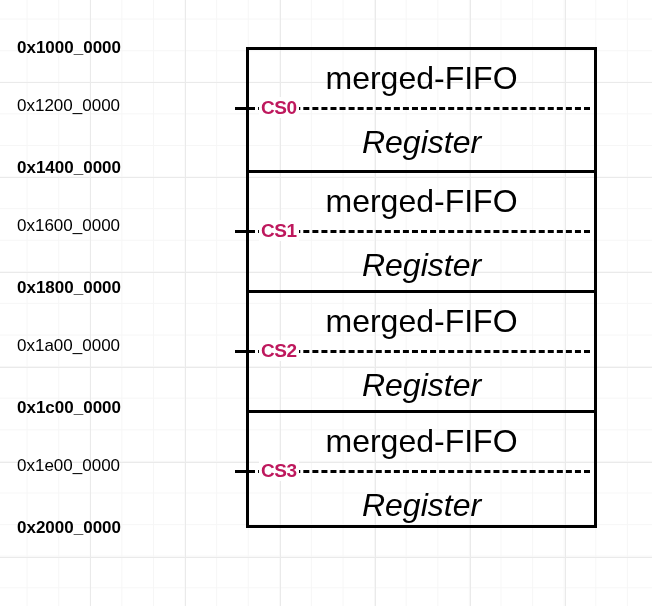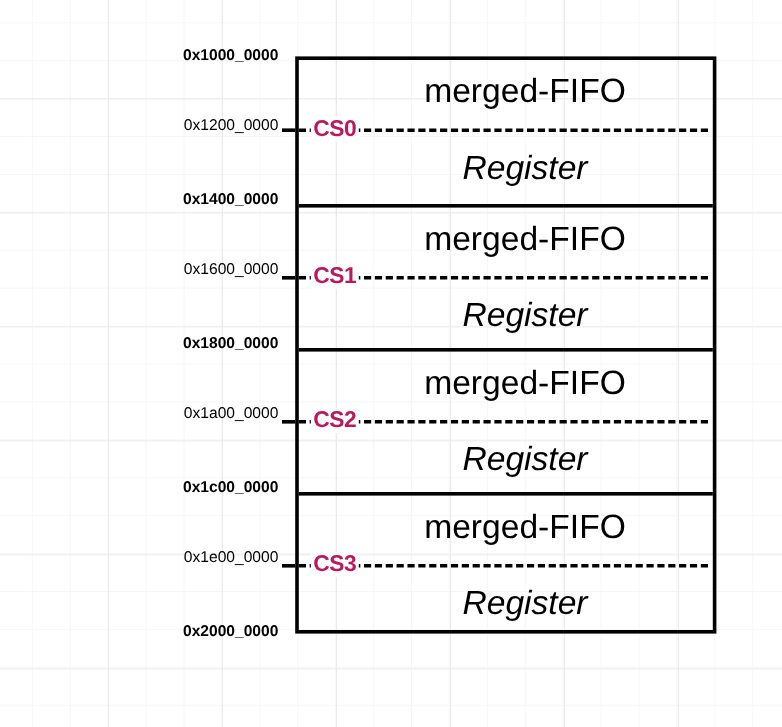--- a/index.html
+++ b/index.html
@@ -49,25 +49,24 @@
   .block.b0 { top: 0px; }
   .block.b1 { top: 120px; border-top: 3px solid #000000; }
   .block.b2 { top: 240px; border-top: 3px solid #000000; }
   .block.b3 { top: 360px; border-top: 3px solid #000000; }
 
   .block-label {
     position: absolute;
     left: 0;
     width: 100%;
     text-align: center;
-    font-size: 28px;
+    font-size: 32px;
     color: #000000;
     line-height: 1;
     white-space: nowrap;
-    margin-left: 16px;
   }
   .label-top    { top: 12px; }
   .label-bottom { top: 76px; font-style: italic; }
 
   
   .dashed-line {
     position: absolute;
     top: 57px;
     left: 0px;
     right: 4px;
@@ -96,24 +95,24 @@
     color: #be185d;
     background: #ffffff;
     padding: 0 2px;
     line-height: 21px;
     white-space: nowrap;
   }
 
   
   .addr {
     position: absolute;
-    right: 420px;
+    right: 435px;
     width: 200px;
-    text-align: right;
-    font-size: 13px;
+    text-align: left;
+    font-size: 17px;
     color: #000000;
     line-height: 1;
     white-space: nowrap;
   }
   .addr.bold { font-weight: bold; }
 </style>
 </head>
 <body>
 
 <div id="canvas">

